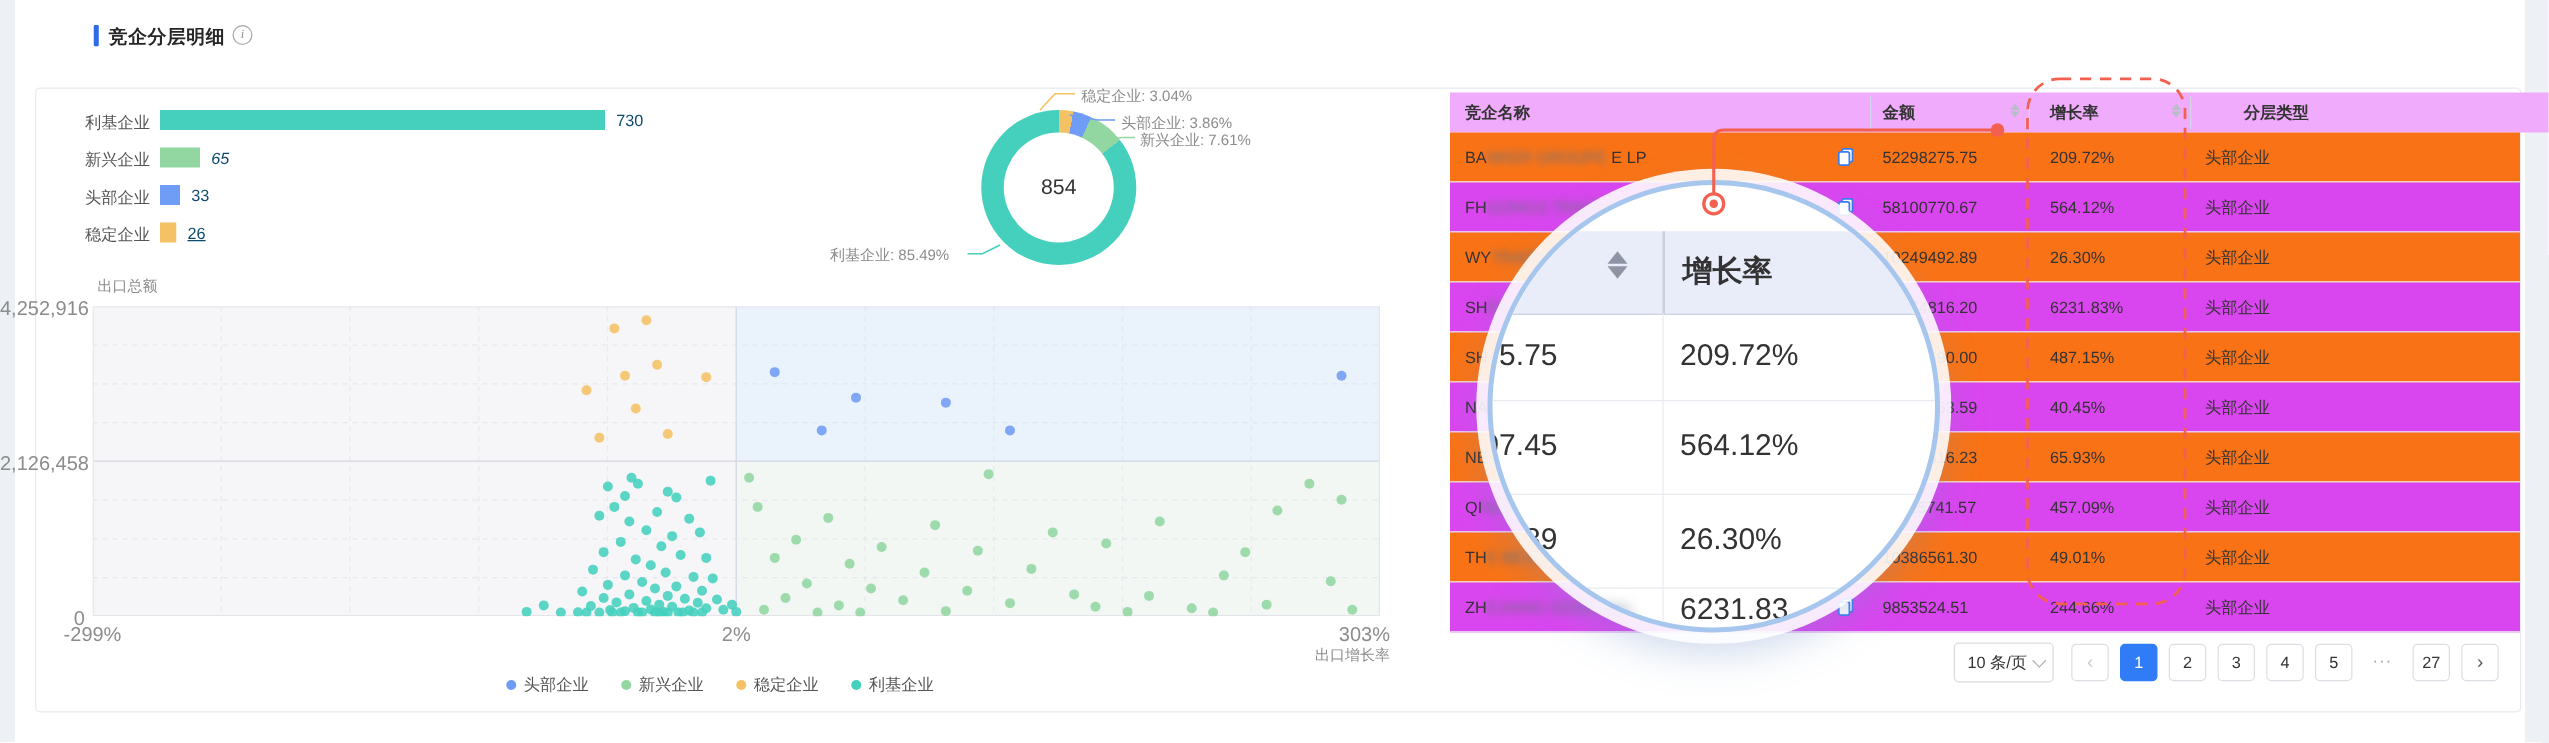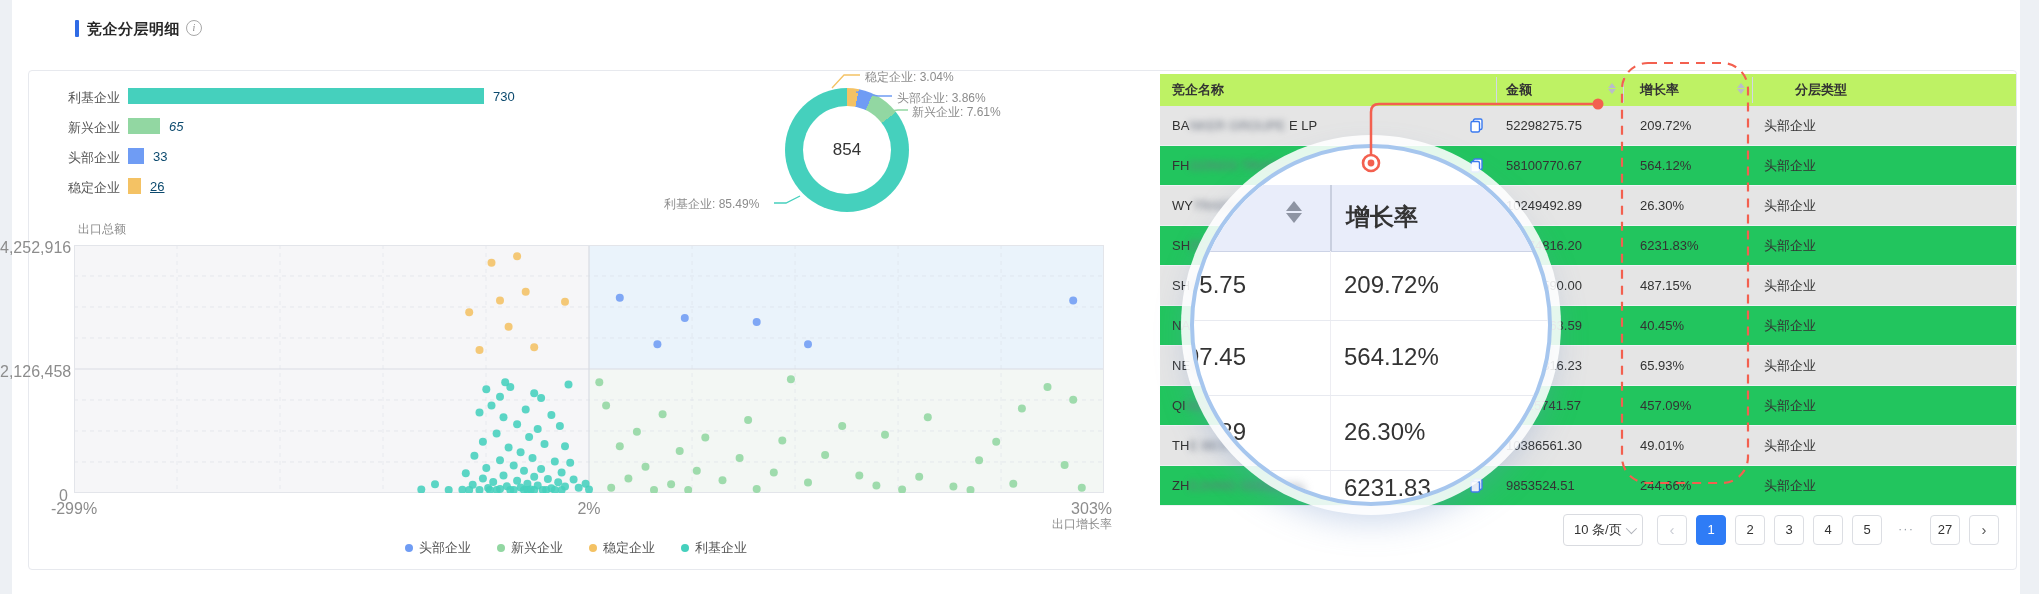--- a/index.html
+++ b/index.html
@@ -24,30 +24,30 @@
   .donut-hole{position:absolute;left:803px;top:106px;width:88px;height:88px;border-radius:50%;background:#fff;
               display:flex;align-items:center;justify-content:center;font-size:17px;color:#333;}
   .callout{position:absolute;font-size:12px;color:#8c8c8c;white-space:nowrap;}
   
   .tick{position:absolute;font-size:16px;color:#8c8c8c;white-space:nowrap;}
   .axis-name{position:absolute;font-size:12px;color:#8c8c8c;white-space:nowrap;}
   .legend{position:absolute;left:405px;top:539px;display:flex;gap:26px;}
   .legend-item{display:flex;align-items:center;gap:6px;color:#555;font-size:13px;}
   .legend-dot{width:8px;height:8px;border-radius:50%;}
   
-  .thead{position:absolute;left:1160px;top:74px;width:856px;height:32px;background:#bef264;}
+  .thead{position:absolute;left:1160px;top:74px;width:856px;height:32px;background:#f0abfc;padding-left:24px;}
   .th{position:absolute;top:0;height:32px;line-height:32px;font-weight:bold;color:#333;}
   .th-div{position:absolute;top:3px;bottom:3px;width:1px;background:#d2d7e8;}
   .sorter{position:absolute;top:9px;display:flex;flex-direction:column;gap:1px;}
   .sorter i{width:0;height:0;border-left:4px solid transparent;border-right:4px solid transparent;display:block;}
   .sorter .up{border-bottom:5px solid #b9bdc9;}
   .sorter .down{border-top:5px solid #b9bdc9;}
   .tbody{position:absolute;left:1160px;top:106px;width:856px;}
-  .tr{position:relative;width:856px;height:39px;border-bottom:1px solid #f0f1f5;background:#e5e5e5;}
-  .tr.zebra{background:#22c55e;}
+  .tr{position:relative;width:856px;height:39px;border-bottom:1px solid #f0f1f5;background:#f97316;}
+  .tr.zebra{background:#d946ef;}
   .td{position:absolute;top:0;height:39px;line-height:39px;white-space:nowrap;overflow:hidden;}
   .blur{filter:blur(3px);color:#6b7280;}
   .copy-btn{position:absolute;left:310px;top:12px;cursor:pointer;}
   
   .lens{position:absolute;left:1190px;top:144px;width:362px;height:362px;border-radius:50%;
         background:#fff;border:4px solid #a6c6ee;box-sizing:border-box;overflow:hidden;
         box-shadow:0 0 0 9px rgba(255,255,255,.88),0 14px 34px rgba(110,145,200,.38);}
   .lens-band{position:absolute;left:0;top:37px;width:362px;height:66px;background:#e9edfa;border-bottom:1px solid #ccd3e6;}
   .lens-vdiv{position:absolute;left:136px;top:37px;width:2px;height:66px;background:#c9cfdf;}
   .lens-vdiv2{position:absolute;left:136px;top:103px;width:1px;bottom:0;background:#ededf2;}

